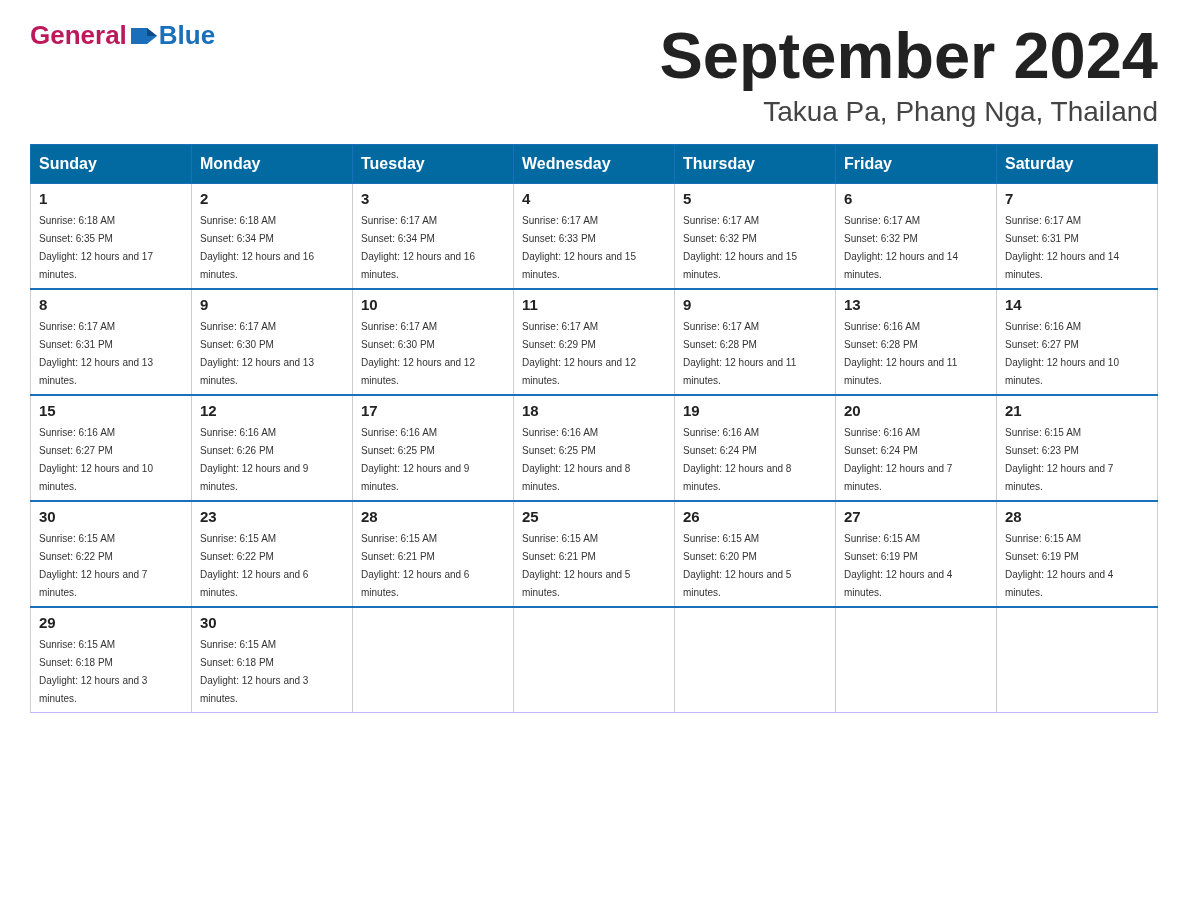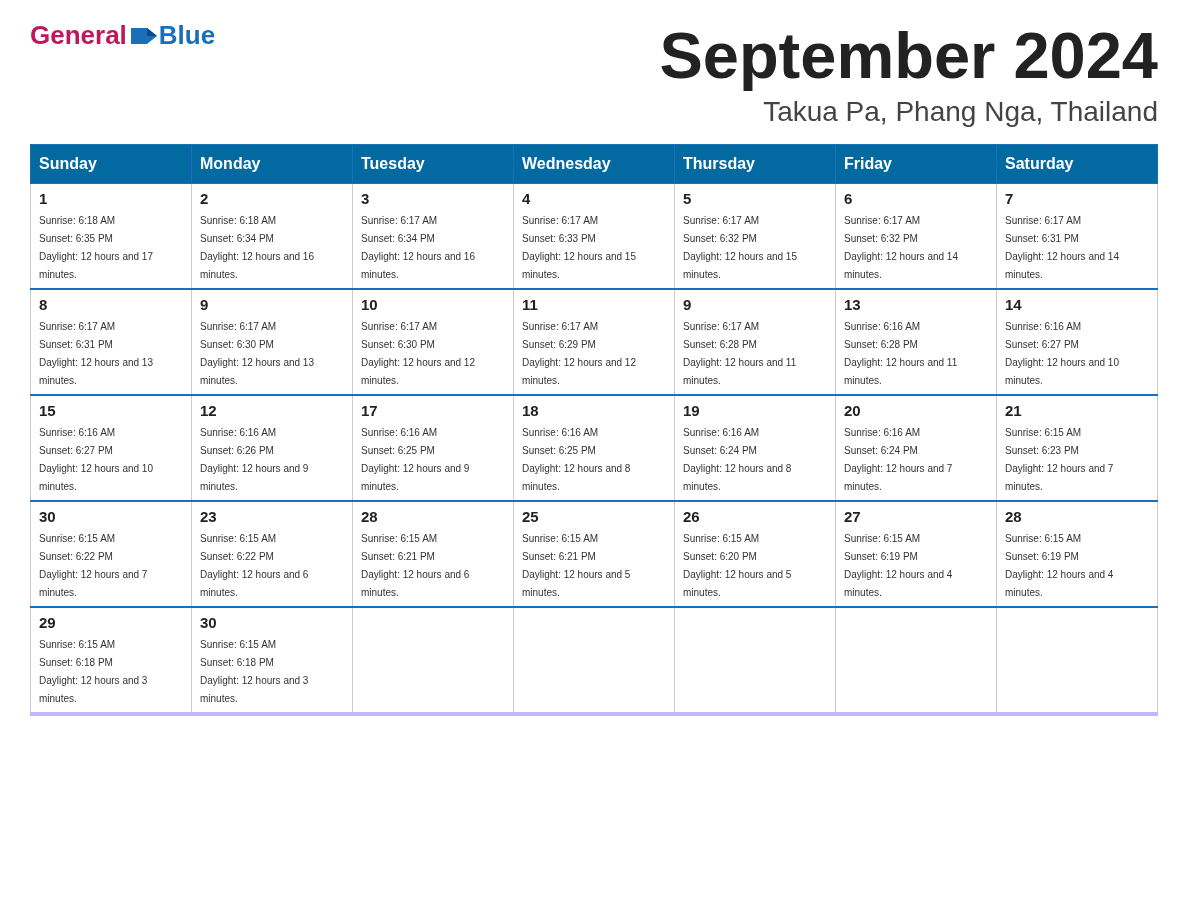--- a/index.html
+++ b/index.html
@@ -66,21 +66,21 @@
       vertical-align: top;
       padding: 6px 8px;
       border: 1px solid #ccc;
       width: 14.28%;
       min-height: 90px;
     }
     .calendar-table tr td {
       border-bottom: 2px solid #1a6fba;
     }
     .calendar-table tr:last-child td {
-      border-bottom: 4px solid #c4b5fd;
+      border-bottom: 1px solid #c4b5fd;
     }
     .day-num {
       font-size: 15px;
       font-weight: bold;
       color: #222;
       display: block;
       margin-bottom: 3px;
     }
     .day-info {
       font-size: 10px;

